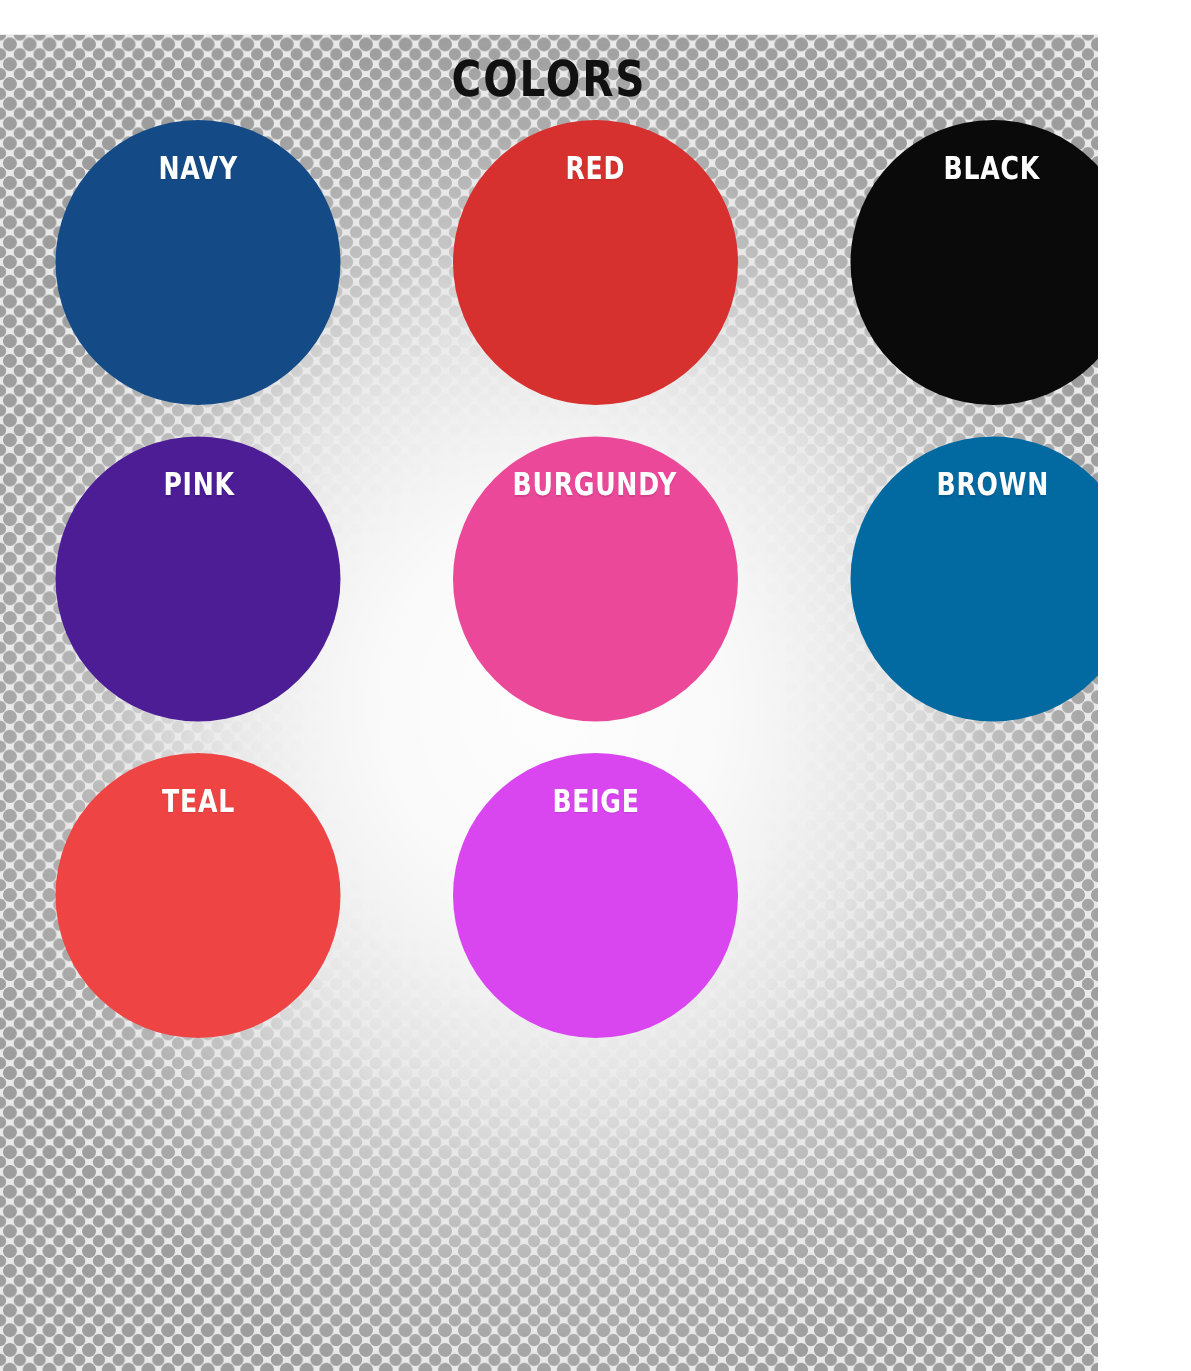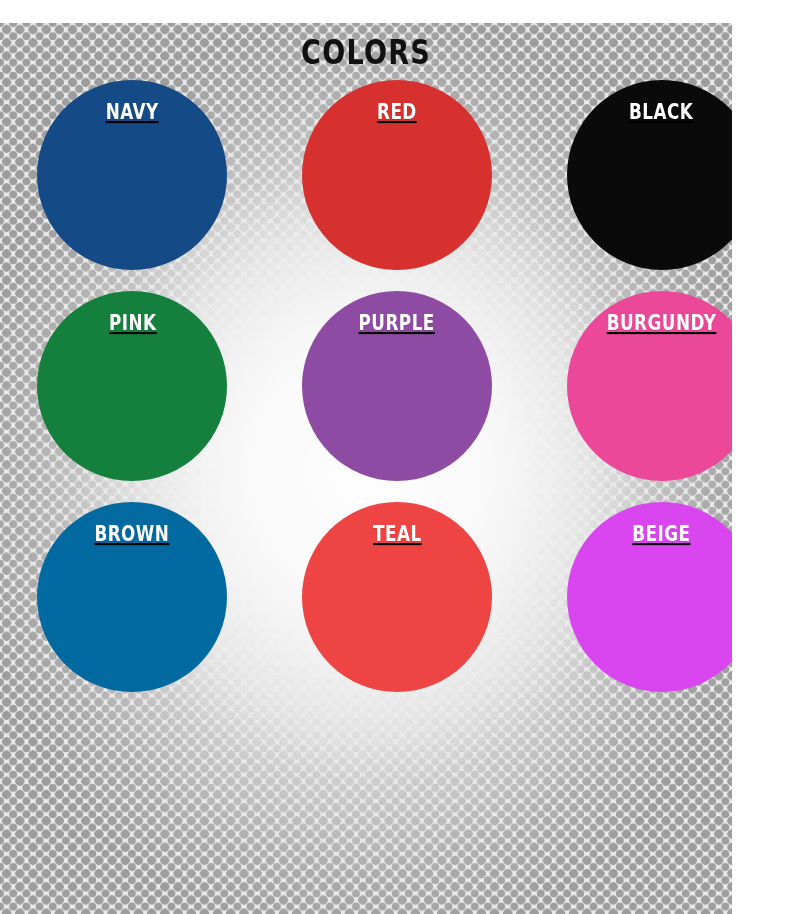--- a/index.html
+++ b/index.html
@@ -102,21 +102,20 @@
     display: grid;
     grid-template-columns: repeat(3, 1fr);
     grid-template-rows: repeat(4, 211px);
     z-index: 4;
   }
   .swatch {
     position: relative;
     display: flex;
     align-items: flex-start;
     justify-content: center;
-    text-decoration: underline;
   }
   .circle {
     position: relative;
     width: 190px;
     height: 190px;
     border-radius: 50%;
     display: flex;
     align-items: flex-start;
     justify-content: center;
   }
@@ -154,27 +153,22 @@
         <div class="circle" style="background: rgb(214, 48, 47);">
           <span class="swatch-label" style="color: rgb(255, 255, 255);">RED</span>
         </div>
       </div>
       <div class="swatch">
         <div class="circle" style="background: rgb(10, 10, 10);">
           <span class="swatch-label" style="color: rgb(255, 255, 255);">BLACK</span>
         </div>
       </div>
       <div class="swatch">
-        <div class="circle" style="background: #15803d;">
+        <div class="circle" style="background: #4c1d95;">
           <span class="swatch-label" style="color: rgb(255, 255, 255);">PINK</span>
-        </div>
-      </div>
-      <div class="swatch">
-        <div class="circle" style="background: rgb(142, 75, 163);">
-          <span class="swatch-label" style="color: rgb(255, 255, 255);">PURPLE</span>
         </div>
       </div>
       <div class="swatch">
         <div class="circle" style="background: #ec4899;">
           <span class="swatch-label" style="color: rgb(255, 255, 255);">BURGUNDY</span>
         </div>
       </div>
       <div class="swatch">
         <div class="circle" style="background: #0369a1;">
           <span class="swatch-label" style="color: rgb(255, 255, 255);">BROWN</span>

